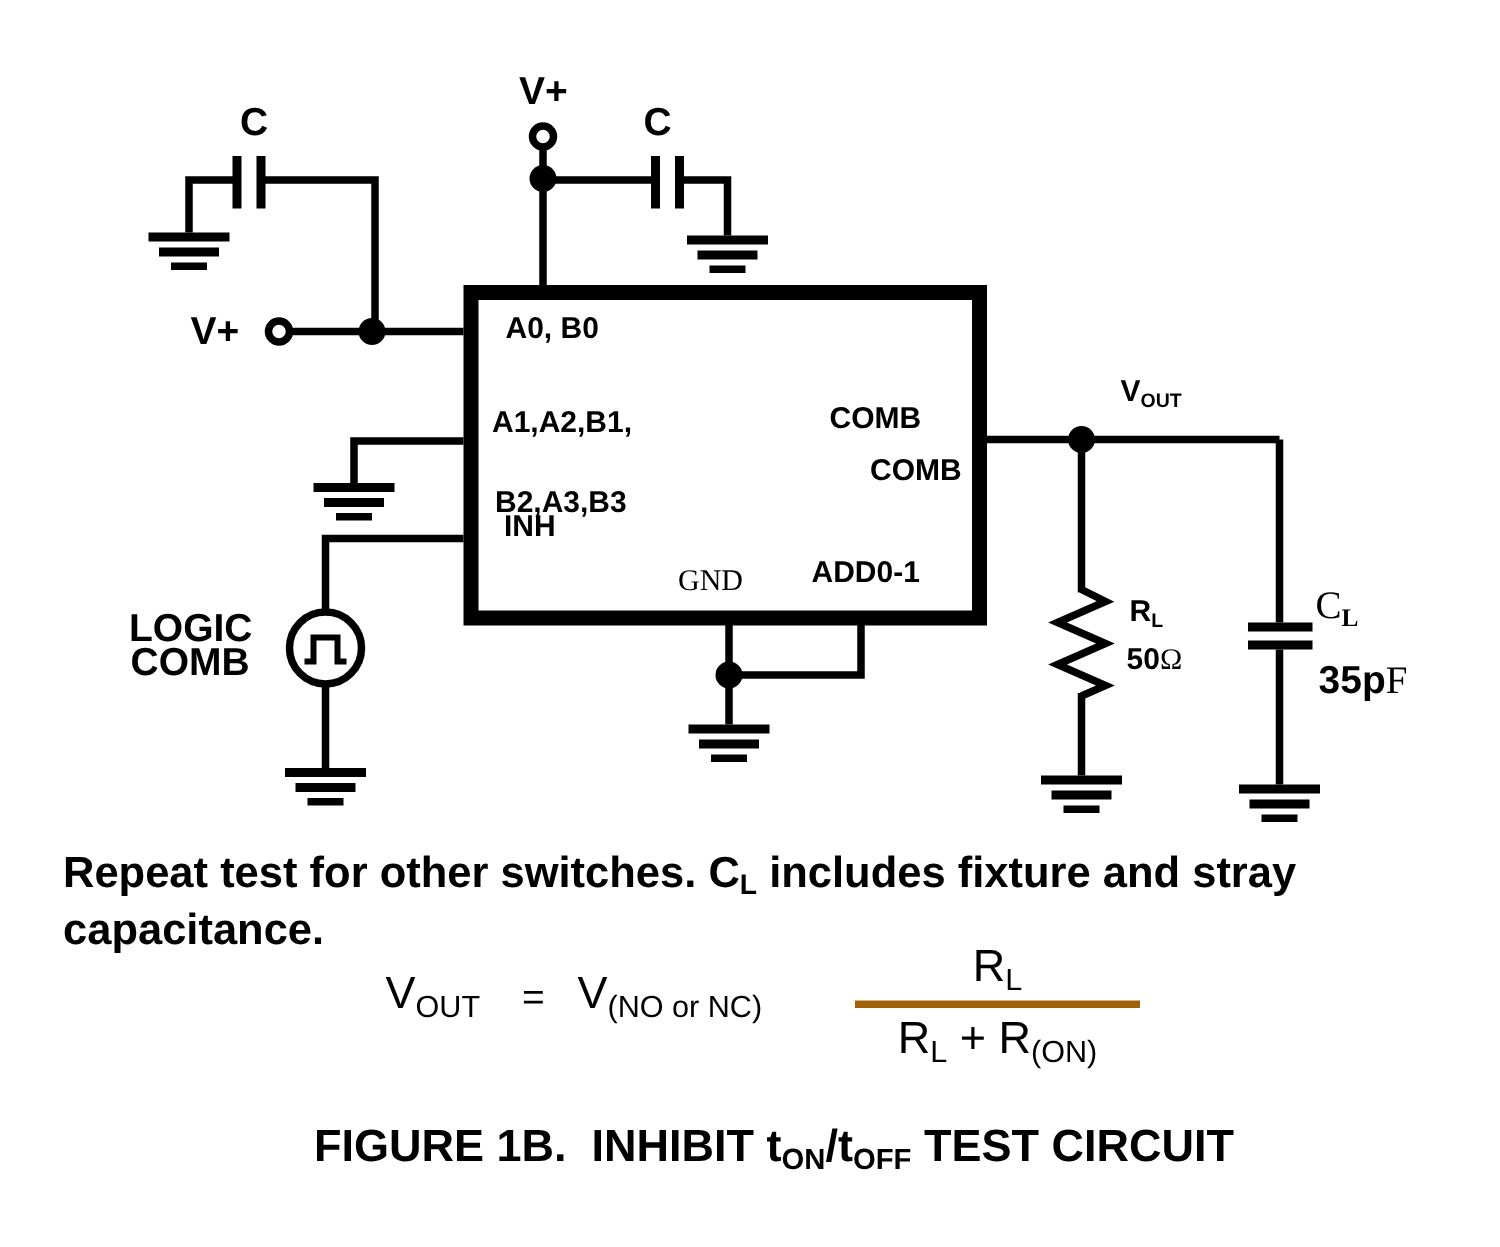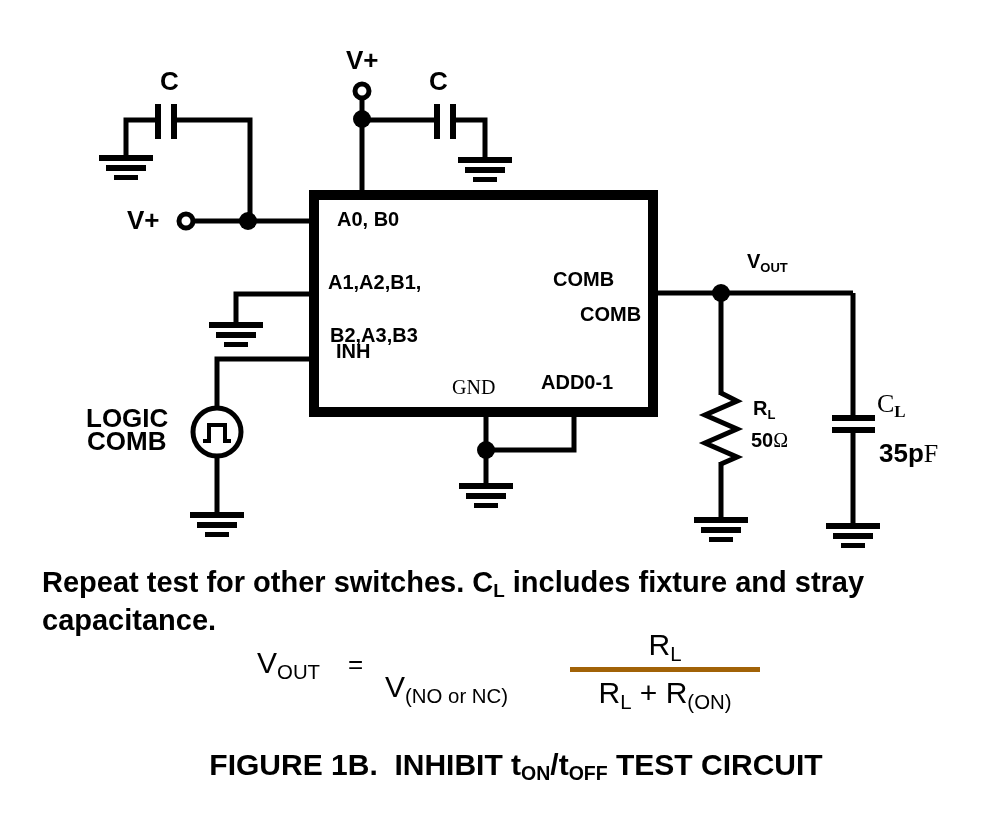--- a/index.html
+++ b/index.html
@@ -117,21 +117,21 @@
   <div class="lbl" style="left:751px; top:430px;"><span>50</span><span class="rg">Ω</span></div>
 
   <div class="lbl sm rg" style="left:877px; top:391px;"><span>C</span><span class="sb" style="font-weight:bold;">L</span></div>
   <div class="lbl sm" style="left:879px; top:440px;"><span>35p</span><span class="rg">F</span></div>
 
   <div class="note" style="left:42px; top:566px;"><span>Repeat test for other switches. C</span><span class="sb">L</span><span> includes fixture and stray</span></div>
   <div class="note" style="left:42px; top:604px;">capacitance.</div>
 
   <div class="fm" style="left:257px; top:648px;"><span>V</span><span class="sb2">OUT</span></div>
   <div class="fm" style="left:348px; top:651px; font-size:26px;">=</div>
-  <div class="fm" style="left:385px; top:648px;margin-top:24px;"><span>V</span><span class="sb2">(NO or NC)</span></div>
+  <div class="fm" style="left:385px; top:648px;"><span>V</span><span class="sb2">(NO or NC)</span></div>
   <div class="frac">
     <span class="num"><span>R</span><span class="sb2">L</span></span>
     <span class="den"><span>R</span><span class="sb2">L</span><span style="white-space:pre;"> + </span><span>R</span><span class="sb2">(ON)</span></span>
   </div>
 
   <div class="caption"><span>FIGURE 1B.  INHIBIT t</span><span class="sb">ON</span><span>/t</span><span class="sb">OFF</span><span> TEST CIRCUIT</span></div>
 
 </div>
 
 </body></html>

